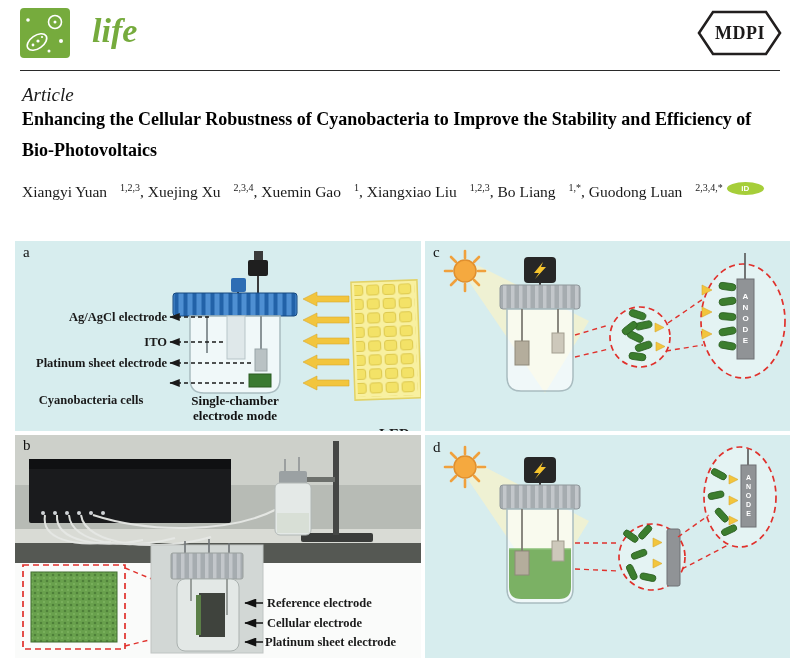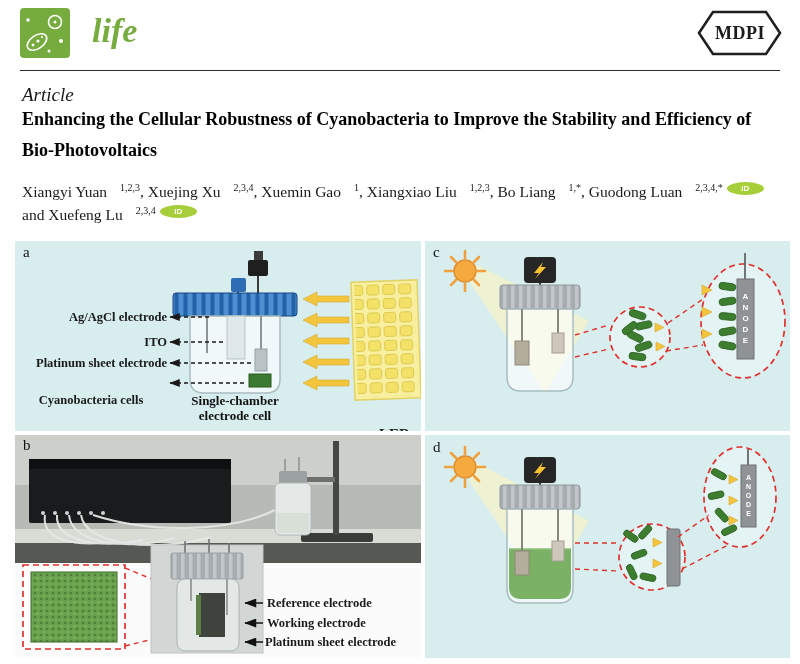--- a/index.html
+++ b/index.html
@@ -88,21 +88,20 @@
     </svg>
   </div>
 
   <hr class="hdr-rule">
 
   <div class="abs article-type">Article</div>
   <h1 class="abs title">Enhancing the Cellular Robustness of Cyanobacteria to Improve the Stability and Efficiency of Bio-Photovoltaics</h1>
 
   <div class="abs authors">
     <div class="authors-line"><span>Xiangyi Yuan</span><sup class="aff">1,2,3</sup><span>, </span><span>Xuejing Xu</span><sup class="aff">2,3,4</sup><span>, </span><span>Xuemin Gao</span><sup class="aff">1</sup><span>, </span><span>Xiangxiao Liu</span><sup class="aff">1,2,3</sup><span>, </span><span>Bo Liang</span><sup class="aff">1,*</sup><span>, </span><span>Guodong Luan</span><sup class="aff">2,3,4,*</sup><span class="orcid">iD</span></div>
-    <div class="authors-line"><span>and Xuefeng Lu</span><sup class="aff">2,3,4</sup><span class="orcid">iD</span></div>
   </div>
 
   <div class="abs fig">
 
     <div class="panel panel-a">
       <svg class="psvg" width="406" height="190" viewBox="0 0 406 190">
         <defs>
           <marker id="arwA" markerWidth="9" markerHeight="8" refX="0.5" refY="3" orient="auto">
             <path d="M8,0 L0,3 L8,6 Z" fill="#1a1a1a"></path>
           </marker>
@@ -151,21 +150,21 @@
         </g>
       </svg>
 
       <div class="pletter">a</div>
       <div class="annot r" style="left:0;top:94px;width:152px;">ITO</div>
       <div class="annot r" style="left:0;top:69px;width:152px;">Ag/AgCl electrode</div>
       <div class="annot r" style="left:0;top:115px;width:152px;">Platinum sheet electrode</div>
       <div class="annot r" style="left:0;top:152px;width:152px;text-align:center;">Cyanobacteria cells</div>
       <div class="caption" style="left:150px;top:152px;width:140px;font-size:13px;line-height:15px;">
         <div>Single-chamber</div>
-        <div>electrode cell</div>
+        <div>electrode mode</div>
       </div>
       <div class="abs" style="left:364px;top:153px;font-weight:bold;font-size:15px;margin-top:32px;">LED</div>
     </div>
 
     <div class="panel panel-b">
       <svg class="psvg" width="406" height="223" viewBox="0 0 406 223">
         <defs>
           <marker id="arwB" markerWidth="9" markerHeight="8" refX="0.5" refY="3" orient="auto">
             <path d="M8,0 L0,3 L8,6 Z" fill="#111"></path>
           </marker>
@@ -238,21 +237,21 @@
 
         <g stroke="#111" stroke-width="1.5">
           <line x1="230" y1="168" x2="248" y2="168" marker-start="url(#arwB)"></line>
           <line x1="230" y1="188" x2="248" y2="188" marker-start="url(#arwB)"></line>
           <line x1="230" y1="207" x2="248" y2="207" marker-start="url(#arwB)"></line>
         </g>
       </svg>
 
       <div class="pletter" style="top:2px;">b</div>
       <div class="annot" style="left:252px;top:161px;">Reference electrode</div>
-      <div class="annot" style="left:252px;top:181px;">Working electrode</div>
+      <div class="annot" style="left:252px;top:181px;">Cellular electrode</div>
       <div class="annot" style="left:250px;top:200px;">Platinum sheet electrode</div>
     </div>
 
     <div class="panel panel-c">
       <svg class="psvg" width="365" height="190" viewBox="0 0 365 190">
         <defs>
           <pattern id="capgrayC" width="8" height="24" patternUnits="userSpaceOnUse">
             <rect width="8" height="24" fill="#c3c7cb"></rect>
             <rect x="1.5" width="4.5" height="24" fill="#a6acb0"></rect>
           </pattern>

